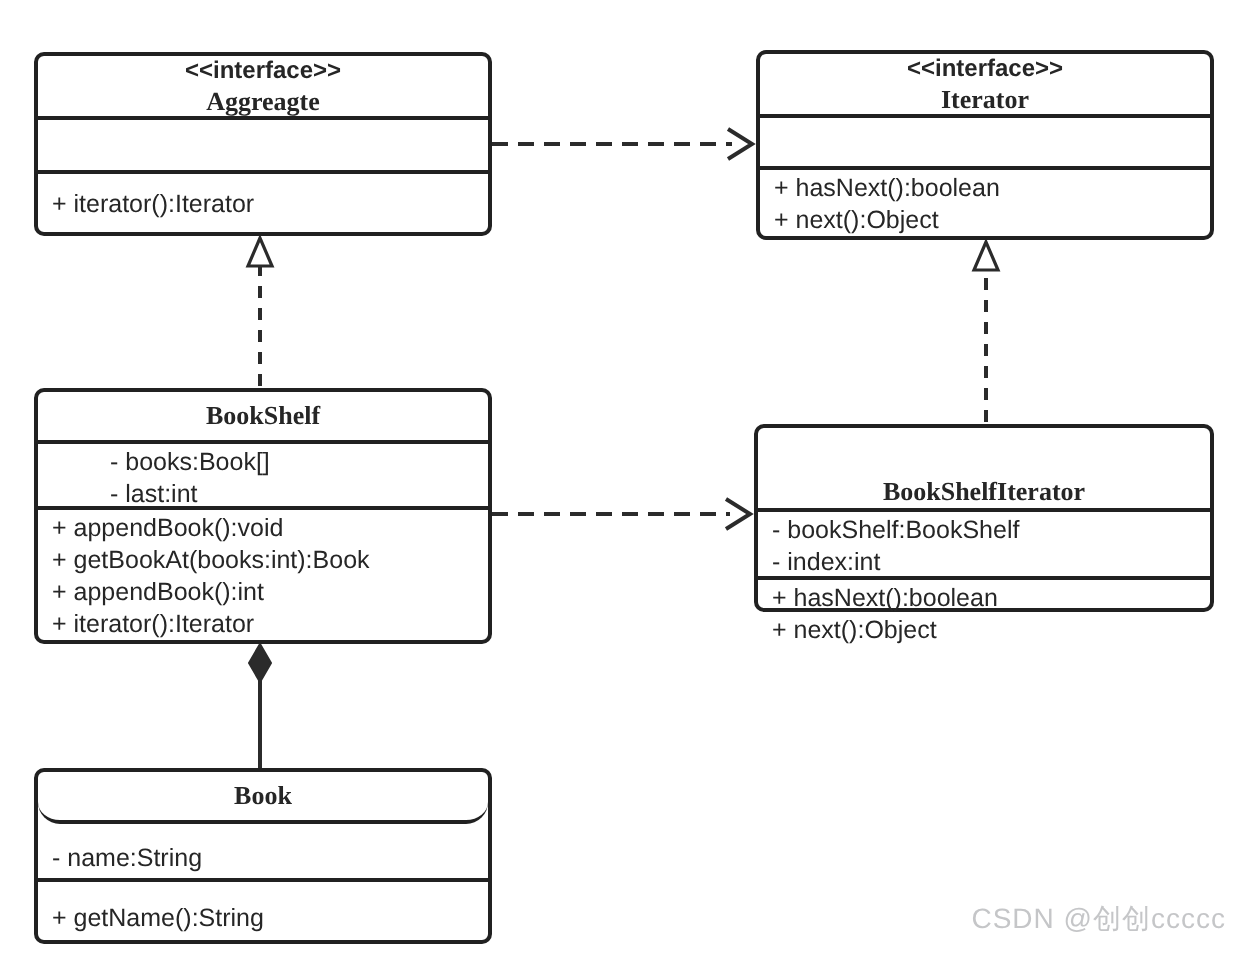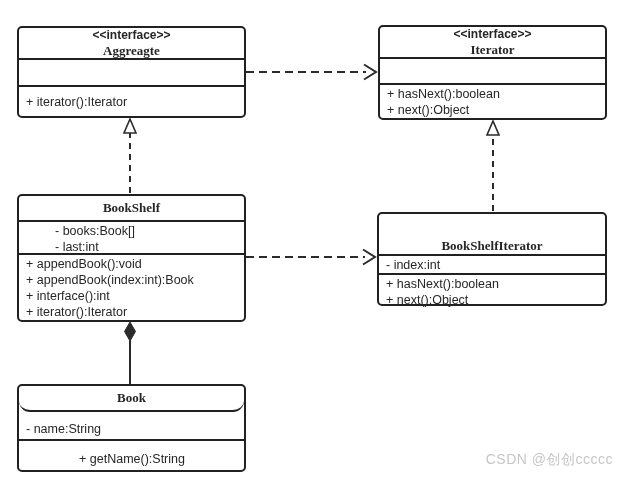--- a/index.html
+++ b/index.html
@@ -35,21 +35,21 @@
   #box-bookshelf .sec-title    {height:27px;}
   #box-bookshelf .sec-attrs    {height:33px;padding-left:29px;}
   #box-bookshelfiterator{left:377px; top:212px; width:230px; height:94px;}
   #box-bookshelfiterator .sec-title{height:25px;margin-top:24px;}
   #box-bookshelfiterator .sec-attrs{height:34px;}
   #box-book             {left:17px;  top:384px; width:229px; height:88px;}
   #box-book .sec-title         {height:26px;border-radius:11px;}
   #box-book .sec-attrs         {height:29px;}
   #box-book .sec-attrs .sec-members, #box-book .grow .sec-members{padding-top:6px;}
   #box-book .sec-attrs{display:flex;align-items:center;}
-  #box-book .grow{display:flex;align-items:center;justify-content:center;}
+  #box-book .grow{display:flex;align-items:center;}
   #box-aggregate .grow{display:flex;align-items:center;}
 
   .connector-layer{position:absolute;left:0;top:0;pointer-events:none;}
 
   .watermark{
     position:absolute;right:15px;bottom:9px;
     font-size:14px;color:#c5c6c8;letter-spacing:.5px;white-space:nowrap;
   }
 </style>
 </head>
@@ -118,33 +118,34 @@
     </div>
     <div class="sec sec-attrs">
       <div class="sec-members">
         <div class="member-line">- books:Book[]</div>
         <div class="member-line">- last:int</div>
       </div>
     </div>
     <div class="sec grow">
       <div class="sec-members">
         <div class="member-line">+ appendBook():void</div>
-        <div class="member-line">+ appendBook(index:int):Book</div>
-        <div class="member-line">+ interface():int</div>
+        <div class="member-line">+ getBookAt(books:int):Book</div>
+        <div class="member-line">+ appendBook():int</div>
         <div class="member-line">+ iterator():Iterator</div>
       </div>
     </div>
   </div>
 
   <div class="uml-box" id="box-bookshelfiterator">
     <div class="sec sec-title">
       <span class="cls-name">BookShelfIterator</span>
     </div>
     <div class="sec sec-attrs">
       <div class="sec-members">
+        <div class="member-line">- bookShelf:BookShelf</div>
         <div class="member-line">- index:int</div>
       </div>
     </div>
     <div class="sec grow">
       <div class="sec-members">
         <div class="member-line">+ hasNext():boolean</div>
         <div class="member-line">+ next():Object</div>
       </div>
     </div>
   </div>

